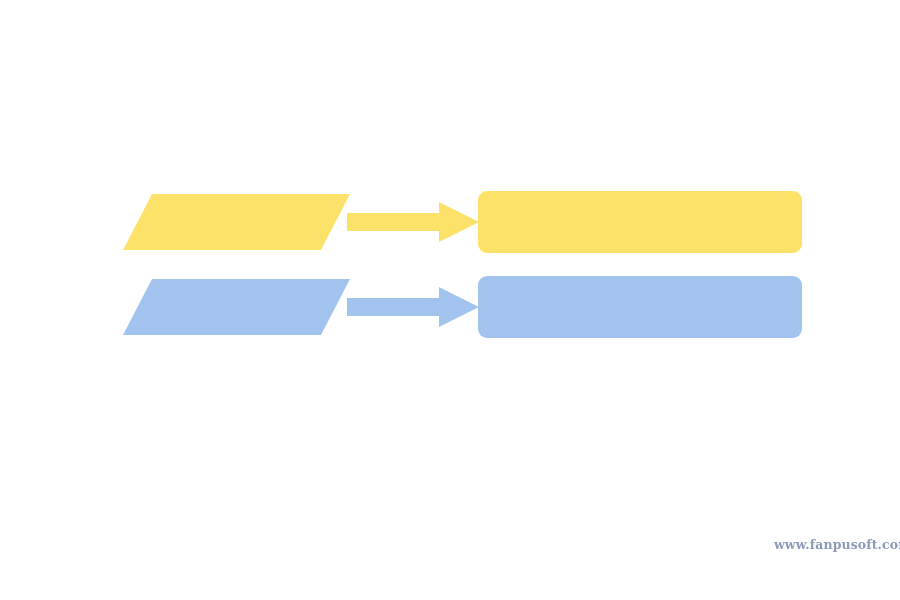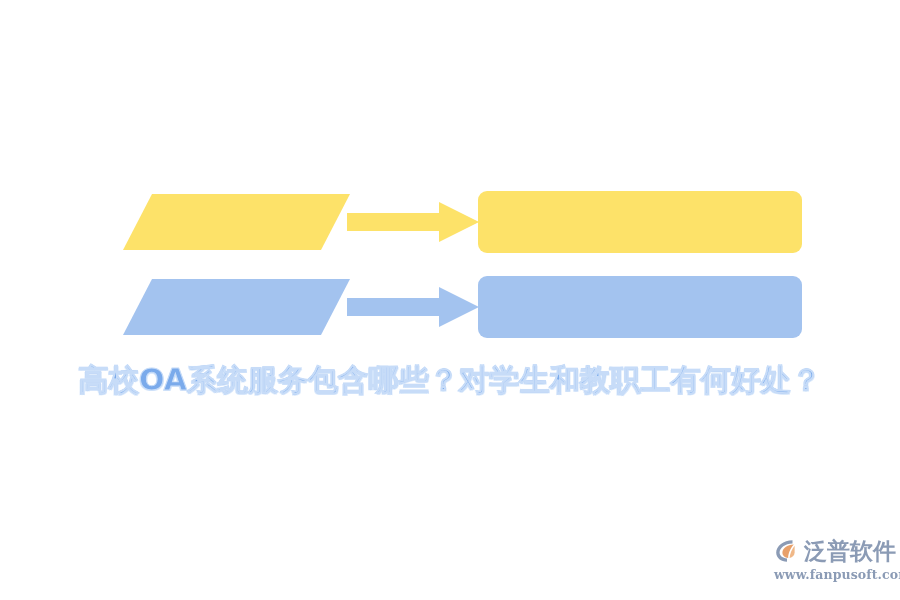--- a/index.html
+++ b/index.html
@@ -162,31 +162,18 @@
         <path d="M0,22 L92,22 L92,11 L132,31 L92,51 L92,40 L0,40 Z" fill="#a3c3ef"></path>
       </svg>
       <span></span>
     </div>
 
     <div class="rounded-panel fill-blue">
       <span></span>
     </div>
   </div>
 
-  <div id="headline">高校OA系统服务包含哪些？对学生和教职工有何好处？</div>
 
   <div id="brand-watermark">
-    <div id="brand-lockup">
-      <span id="brand-mark">
-        <svg width="28" height="28" viewBox="0 0 28 28" xmlns="http://www.w3.org/2000/svg">
-          <path d="M20.5 3.2 C11.5 3.2 4.2 9.0 4.2 15.6 C4.2 21.0 9.0 24.8 15.0 24.8
-                   L15.0 21.4 C10.8 21.4 7.6 18.9 7.6 15.6 C7.6 11.0 13.2 6.6 20.5 6.6 Z" fill="#8b9bb5"></path>
-          <path d="M21.8 7.6 C15.2 7.8 10.4 11.4 10.4 15.8 C10.4 18.6 12.8 20.8 16.2 21.0
-                   C16.0 17.0 18.2 11.6 21.8 7.6 Z" fill="#e8a06a"></path>
-          <path d="M22.6 8.8 C19.6 12.6 17.8 17.2 17.6 21.0 C20.6 20.6 22.6 18.4 22.6 15.6 Z" fill="#f0b888"></path>
-        </svg>
-      </span>
-      <span id="brand-name">泛普软件</span>
-    </div>
     <div id="brand-url">www.fanpusoft.com</div>
   </div>
 
 </div>
 
 </body></html>

